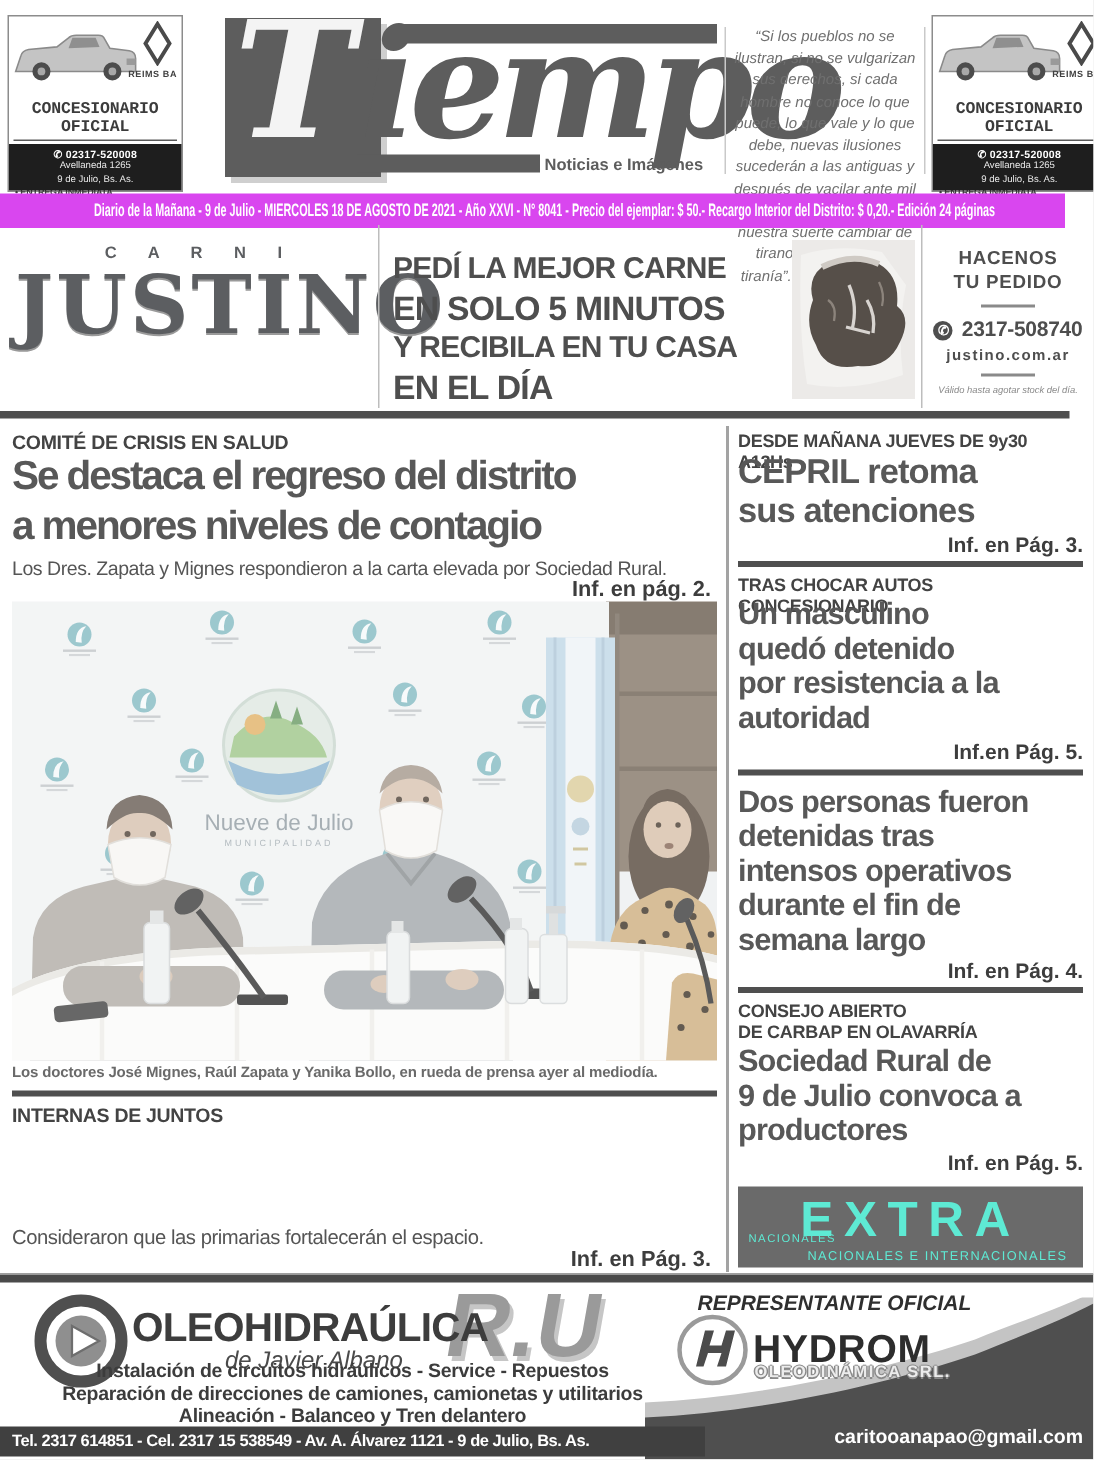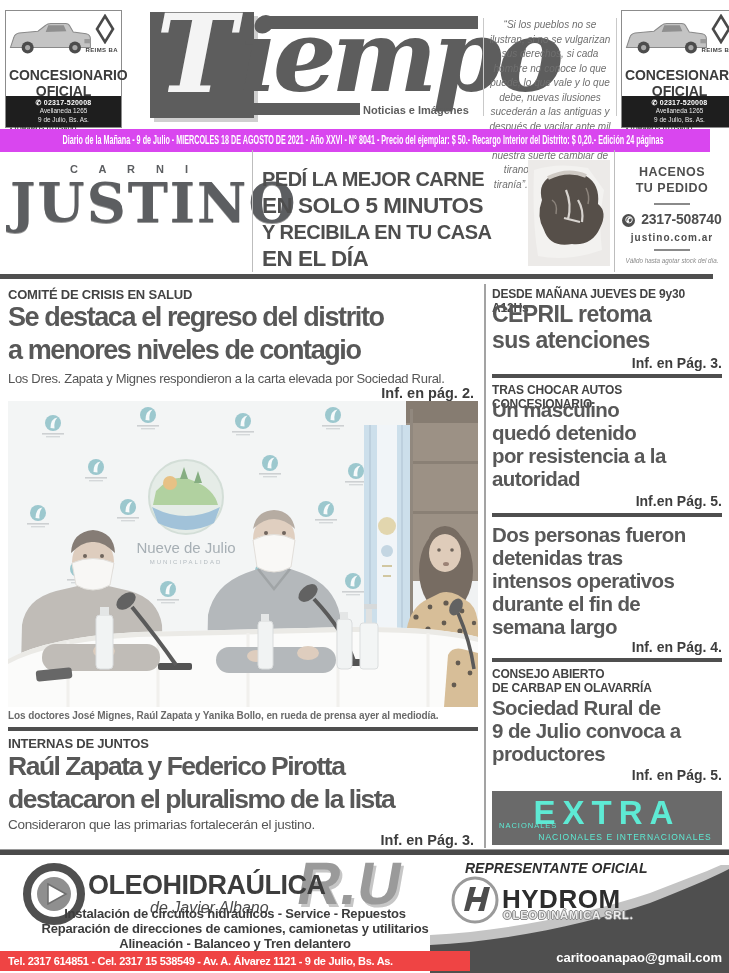--- a/index.html
+++ b/index.html
@@ -4,22 +4,22 @@
 <style>
   html,body{margin:0;padding:0;background:#e9e9e9;}
   .page{position:relative;width:729px;height:973px;background:#ffffff;overflow:hidden;
         font-family:"Liberation Sans",sans-serif;color:#4a4a4a;margin:0 auto;}
   .abs{position:absolute;}
 
   
   .dealer{width:117px;height:118px;border:1px solid #8c8c8c;background:#fff;box-sizing:border-box;}
   .dealer .carrow{position:relative;height:56px;}
   .dealer .brand{position:absolute;right:3px;top:36px;font-size:6px;font-weight:bold;color:#3f3f3f;letter-spacing:.4px;}
-  .dealer .adtitle{font-size:14px;font-weight:bold;text-align:center;color:#3c3c3c;
-                   border-bottom:1.6px solid #5a5a5a;margin:0 3px;padding-bottom:2px;letter-spacing:-.1px;}
+  .dealer .adtitle{font-size:11px;font-weight:bold;text-align:center;color:#3c3c3c;
+                   border-bottom:1.6px solid #5a5a5a;margin:0 3px;padding-bottom:2px;letter-spacing:-.1px;font-family:Liberation Mono, monospace;}
   .dealer .bullets{padding:3px 2px 2px 4px;}
   .dealer .bullets div{font-size:6px;font-weight:bold;color:#3c3c3c;line-height:1.55;letter-spacing:-.1px;}
   .dealer .bullets div::before{content:"• ";}
   .dealer .contact{position:absolute;left:0;right:0;bottom:0;background:#1e1e1e;color:#fff;
                    text-align:center;padding:3px 0 3px 0;}
   .dealer .contact .ph{font-size:7px;font-weight:bold;letter-spacing:.2px;}
   .dealer .contact .ad1,.dealer .contact .ad2{font-size:6.4px;line-height:1.3;color:#e8e8e8;}
 
   
   .mast-block{left:150px;top:12px;width:104px;height:106px;background:#5d5d5d;box-shadow:4px 4px 0 #cfcfcf;}
@@ -91,21 +91,21 @@
   .extra .sup{position:absolute;left:7px;top:30px;font-size:7.5px;letter-spacing:1px;}
   .extra .sub{position:absolute;left:40px;right:4px;top:41px;font-size:8.5px;letter-spacing:1px;text-align:center;}
 
   
   .b-company{left:88px;top:870px;font-size:27px;font-weight:bold;color:#3d3d3d;letter-spacing:-.5px;z-index:3;}
   .b-owner{left:150px;top:899px;font-size:16px;font-style:italic;color:#4a4a4a;z-index:3;}
   .b-ru{left:298px;top:854px;font-size:60px;font-weight:bold;color:#9a9a9a;transform:skewX(-10deg);
         text-shadow:3px 3px 0 #c6c6c6;z-index:2;line-height:1;}
   .b-services{left:4px;top:906px;width:462px;text-align:center;font-weight:bold;color:#3c3c3c;z-index:3;}
   .b-services div{font-size:13px;line-height:15px;letter-spacing:-.2px;}
-  .b-bar{left:0;top:951px;width:470px;height:20px;background:#ef4444;color:#fff;z-index:3;}
+  .b-bar{left:0;top:951px;width:470px;height:20px;background:#404040;color:#fff;z-index:3;}
   .b-bar div{font-size:11px;font-weight:bold;letter-spacing:-.3px;padding:4px 0 0 8px;white-space:nowrap;}
   .b-rep{left:465px;top:860px;font-size:14px;font-style:italic;font-weight:bold;color:#2f2f2f;z-index:4;}
   .b-hydrom{left:502px;top:884px;font-size:26px;font-weight:bold;color:#2d2d2d;letter-spacing:.5px;z-index:4;}
   .b-hysub{left:503px;top:909px;font-size:11px;font-weight:bold;letter-spacing:1px;color:#ececec;
            text-shadow:0 0 1px #8a8a8a,1px 0 0 #8a8a8a,-1px 0 0 #8a8a8a,0 1px 0 #8a8a8a,0 -1px 0 #8a8a8a;z-index:4;}
   .b-email{left:430px;top:950px;width:292px;text-align:right;font-size:13px;font-weight:bold;color:#fff;z-index:5;}
 </style>
 </head>
 <body>
 
@@ -363,23 +363,21 @@
     <rect x="352" y="222" width="18" height="46" rx="3" fill="#f1f3f3" stroke="#d5d8d9"></rect>
     <rect x="358" y="206" width="6" height="16" fill="#d9dcdc"></rect>
     <rect x="356" y="203" width="13" height="5" fill="#cfd2d3"></rect>
 
     <rect width="470" height="306" fill="#ffffff" opacity="0.16"></rect>
   </svg>
   <div class="abs caption">Los doctores José Mignes, Raúl Zapata y Yanika Bollo, en rueda de prensa ayer al mediodía.</div>
   <div class="abs rule rule-caption"></div>
 
   <div class="abs kicker sec-kicker">INTERNAS DE JUNTOS</div>
-  <div class="abs headline sec-headline">Raúl Zapata y Federico Pirotta
-destacaron el pluralismo de la lista</div>
-  <div class="abs subhead sec-subhead">Consideraron que las primarias fortalecerán el justino.</div>
+  <div class="abs subhead sec-subhead">Consideraron que las primarias fortalecerán el espacio.</div>
   <div class="abs pref sec-ref">Inf. en Pág. 3.</div>
 
   <div class="abs rc kicker rc-kicker" style="top:288px;">DESDE MAÑANA JUEVES DE 9y30 A12Hs</div>
   <div class="abs rc headline" style="top:301px;font-size:23px;line-height:26px;letter-spacing:-.6px;">CEPRIL retoma
 sus atenciones</div>
   <div class="abs rc pref rc-ref" style="top:355px;">Inf. en Pág. 3.</div>
   <div class="abs rc rule" style="top:374px;"></div>
 
   <div class="abs rc kicker rc-kicker" style="top:384px;">TRAS CHOCAR AUTOS CONCESIONARIO</div>
   <div class="abs rc headline rc-headline" style="top:398px;">Un masculino

